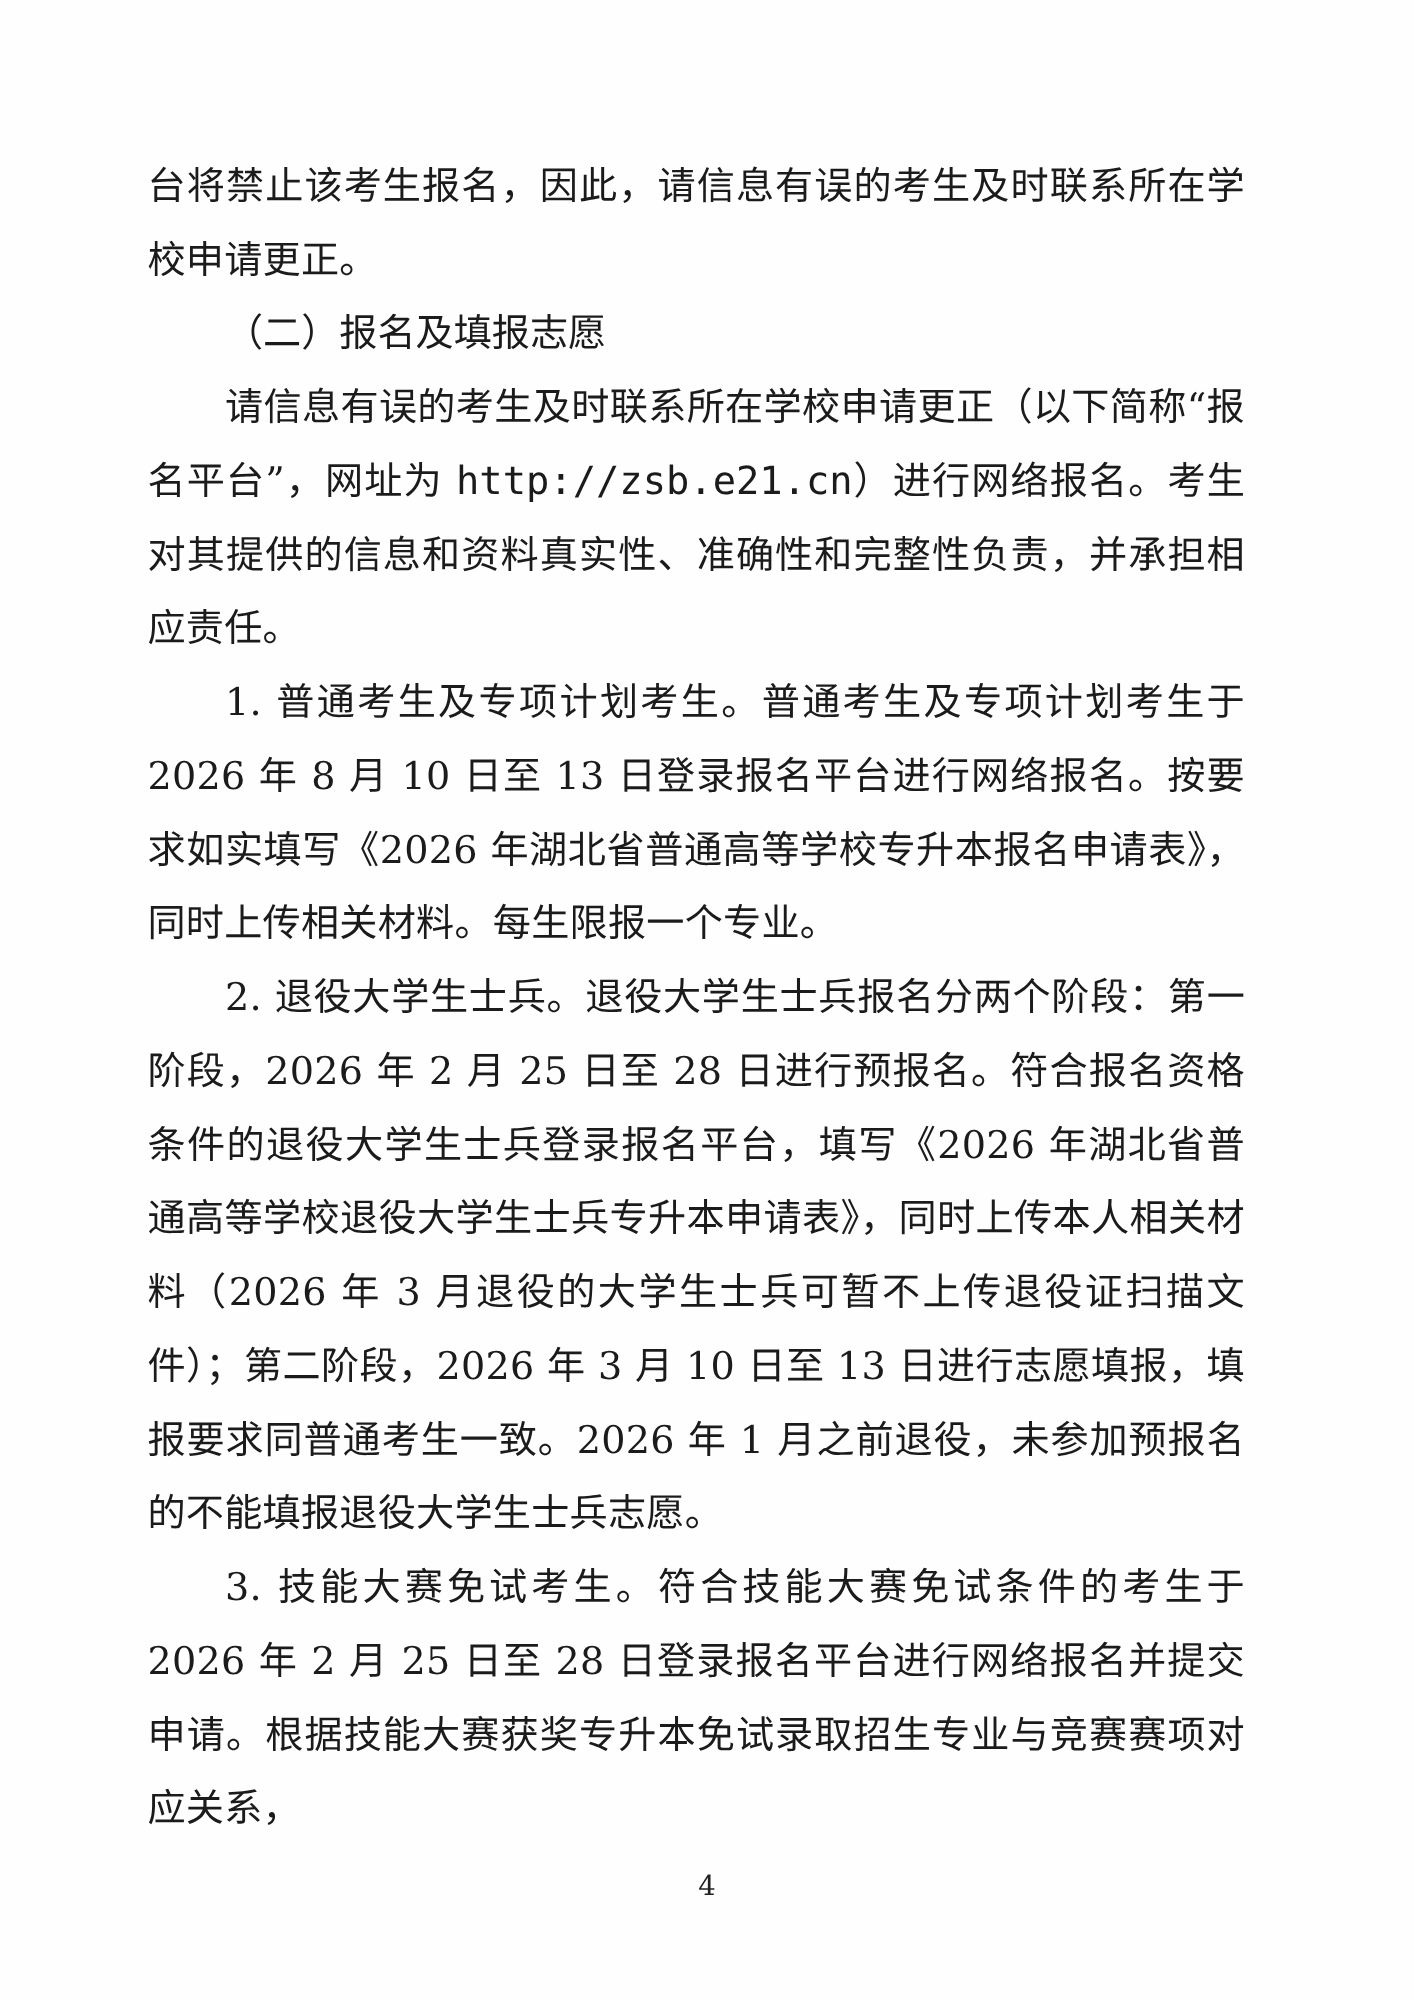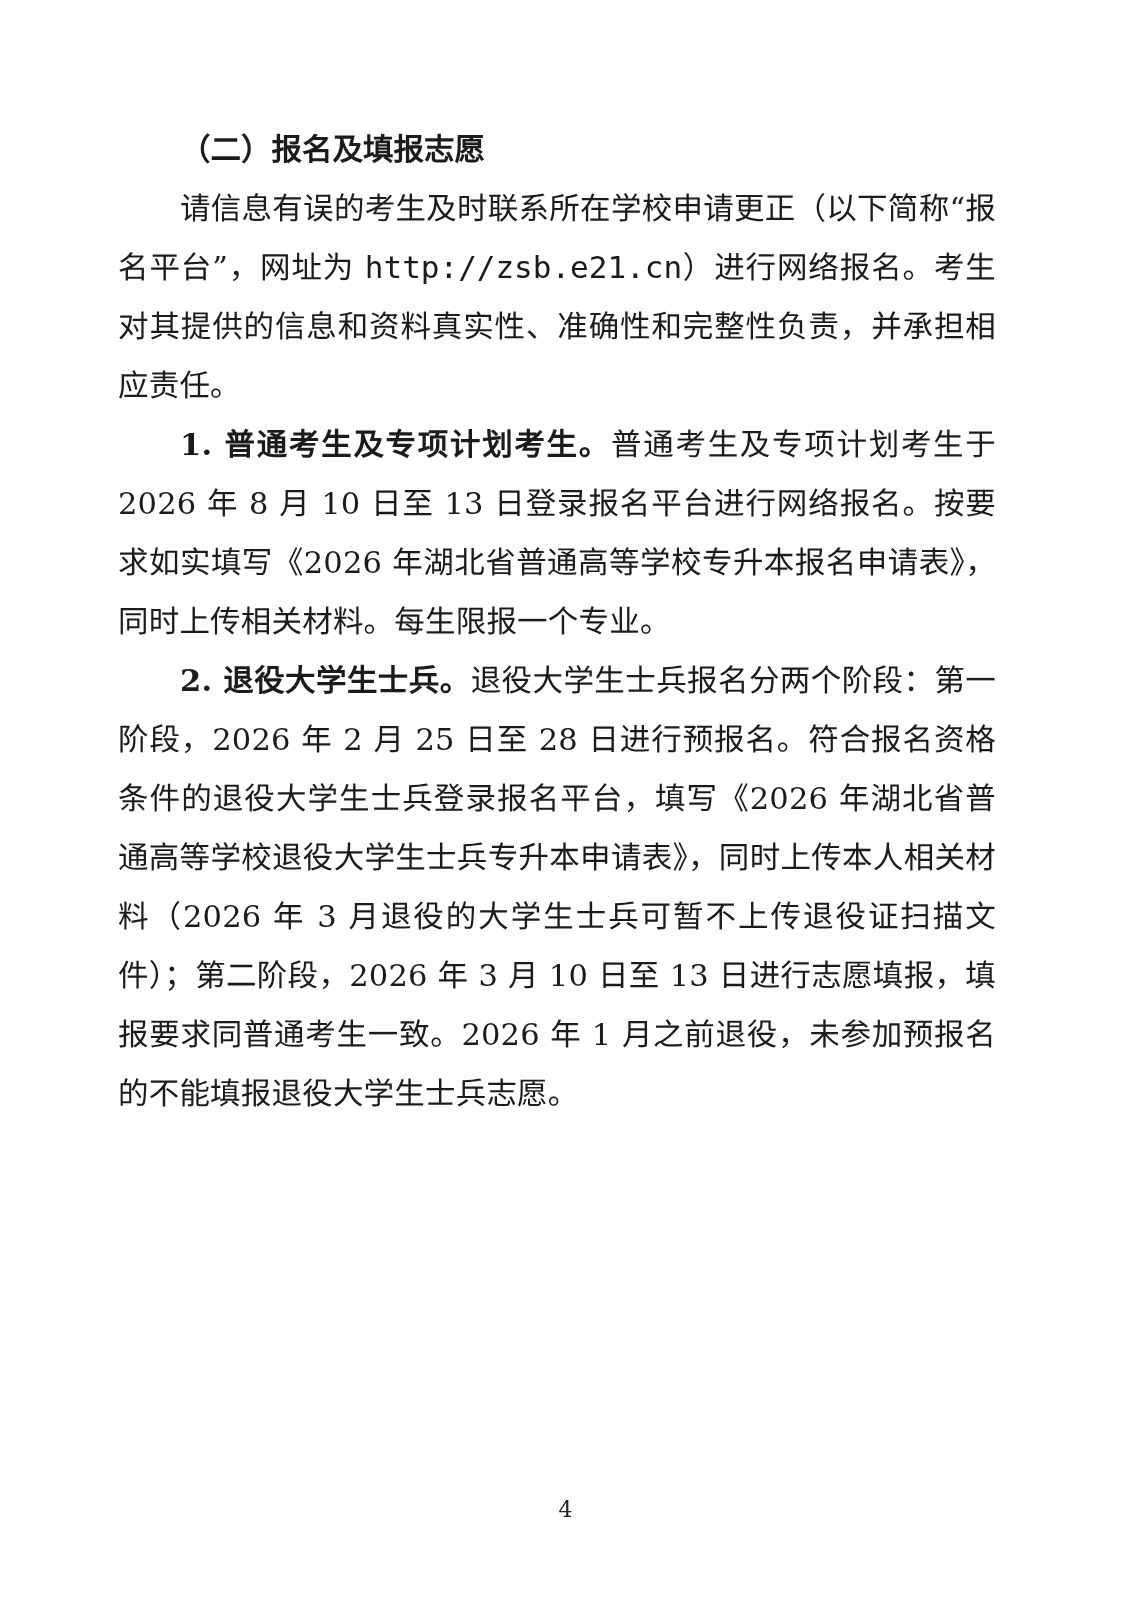--- a/index.html
+++ b/index.html
@@ -35,26 +35,26 @@
     text-justify: inter-ideograph;
     margin: 0 0 0 0;
     letter-spacing: 0.2px;
   }
   .indent {
     text-indent: 62px;
   }
   .heading {
     font-size: 30.5px;
     line-height: 59px;
-    font-weight: 700;
+    font-weight: 400;
     text-indent: 62px;
     margin: 0;
   }
   .bold {
-    font-weight: 700;
+    font-weight: 400;
   }
   .mono-url {
     font-family: "DejaVu Sans Mono", "Liberation Mono", monospace;
     font-size: 31px;
     letter-spacing: 0px;
   }
   .page-number {
     position: absolute;
     left: 0;
     top: 1497px;
@@ -64,32 +64,36 @@
     font-family: "DejaVu Serif", "Liberation Serif", serif;
     color: #222;
   }
 </style>
 </head>
 <body>
 
 <div class="page">
   <div class="content">
 
+    <p class="para">台将禁止该考生报名，因此，请信息有误的考生及时联系所在学校申请更正。</p>
 
     <p class="heading">（二）报名及填报志愿</p>
 
     <p class="para indent">
       <span class="cjk">请信息有误的考生及时联系所在学校申请更正（以下简称“报名平台”，网址为 </span><span class="mono-url">http://zsb.e21.cn</span><span class="cjk">）进行网络报名。考生对其提供的信息和资料真实性、准确性和完整性负责，并承担相应责任。</span>
     </p>
 
     <p class="para indent">
       <span class="bold">1. 普通考生及专项计划考生。</span><span class="cjk">普通考生及专项计划考生于 2026 年 8 月 10 日至 13 日登录报名平台进行网络报名。按要求如实填写《2026 年湖北省普通高等学校专升本报名申请表》，同时上传相关材料。每生限报一个专业。</span>
     </p>
 
     <p class="para indent">
       <span class="bold">2. 退役大学生士兵。</span><span class="cjk">退役大学生士兵报名分两个阶段：第一阶段，2026 年 2 月 25 日至 28 日进行预报名。符合报名资格条件的退役大学生士兵登录报名平台，填写《2026 年湖北省普通高等学校退役大学生士兵专升本申请表》，同时上传本人相关材料（2026 年 3 月退役的大学生士兵可暂不上传退役证扫描文件）；第二阶段，2026 年 3 月 10 日至 13 日进行志愿填报，填报要求同普通考生一致。2026 年 1 月之前退役，未参加预报名的不能填报退役大学生士兵志愿。</span>
     </p>
 
+    <p class="para indent">
+      <span class="bold">3. 技能大赛免试考生。</span><span class="cjk">符合技能大赛免试条件的考生于 2026 年 2 月 25 日至 28 日登录报名平台进行网络报名并提交申请。根据技能大赛获奖专升本免试录取招生专业与竞赛赛项对应关系，</span>
+    </p>
 
   </div>
 
   <div class="page-number">4</div>
 </div>
 
 </body></html>

